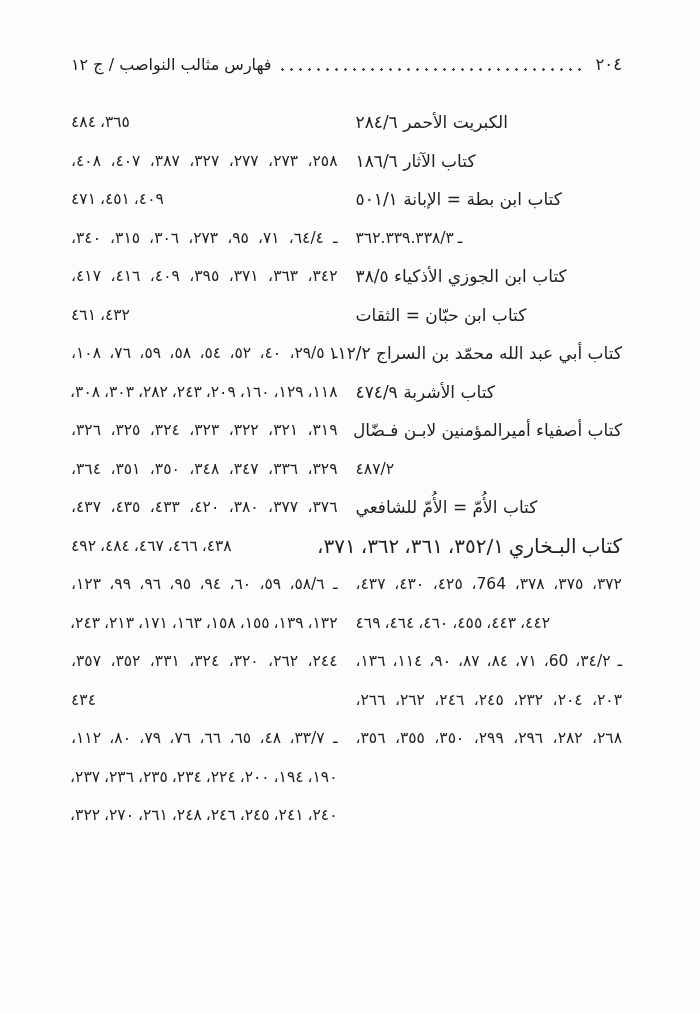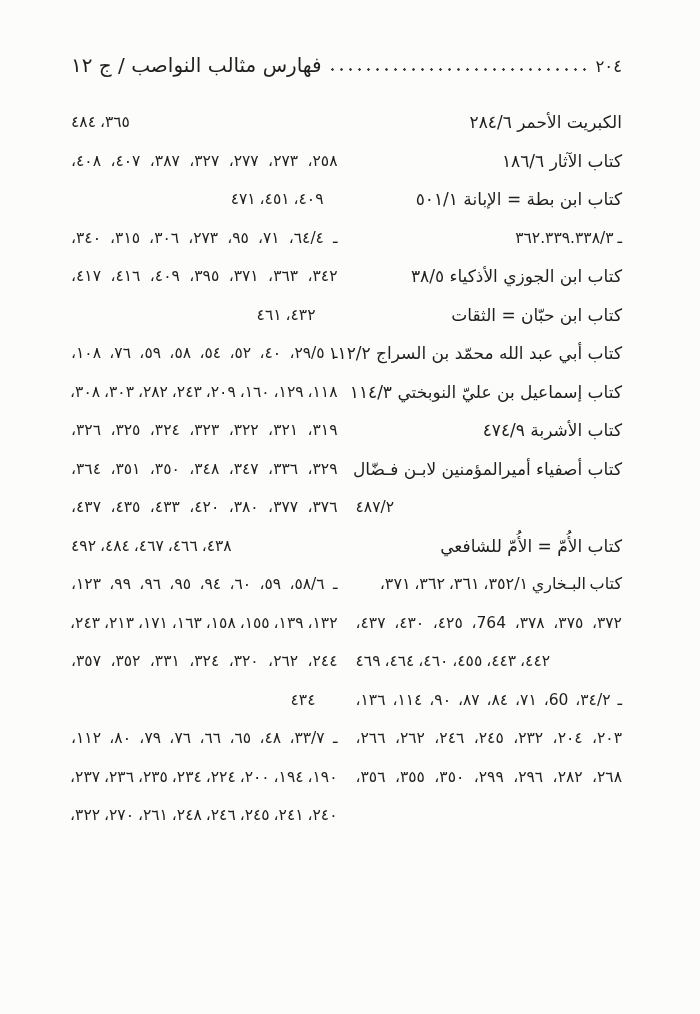--- a/index.html
+++ b/index.html
@@ -44,42 +44,42 @@
     flex:1;
     height:3px;
     align-self:flex-end;
     margin:0 9px 7px 9px;
     background-image:radial-gradient(circle at 1.5px 1.5px, var(--dots) 1.05px, transparent 1.5px);
     background-size:9px 3px;
     background-repeat:repeat-x;
     background-position:left bottom;
   }
   .running-title{
-    font-size:20px;
+    font-size:16px;
     white-space:nowrap;
   }
   
   .cols{
     margin-top:25px;
     display:flex;
     gap:18px;
   }
   .col{
     flex:1;
     min-width:0;
   }
   .row{
     height:38.5px;
     line-height:38.5px;
     white-space:nowrap;
-    text-align:right;
+    text-align:left;
   }
   .t{ font-size:17px; }                                     
   .n{ font-size:15.5px; letter-spacing:-0.3px; word-spacing:-1px; } 
-  .m{ font-size:16px;   letter-spacing:-0.3px; word-spacing:-1.5px;margin-left:44px;} 
+  .m{ font-size:20px;   letter-spacing:-0.3px; word-spacing:-1.5px;margin-left:44px;} 
   .j{ text-align:justify; text-align-last:justify; }        
   .c{ text-align:left; }                                  
   .i1{ padding-right:14px; }                                
   .i2{ padding-right:22px; }                                
 </style>
 </head>
 <body>
 
 <div class="page">
   <div class="content">
@@ -93,21 +93,20 @@
     <div class="cols">
 
       <div class="col">
         <div class="row t">الكبريت الأحمر ٢٨٤/٦</div>
         <div class="row t">كتاب الآثار ١٨٦/٦</div>
         <div class="row t">كتاب ابن بطة = الإبانة ٥٠١/١</div>
         <div class="row n">ـ ٣٦٢.٣٣٩.٣٣٨/٣</div>
         <div class="row t">كتاب ابن الجوزي الأذكياء ٣٨/٥</div>
         <div class="row t">كتاب ابن حبّان = الثقات</div>
         <div class="row t">كتاب أبي عبد الله محمّد بن السراج ١١٢/٢</div>
-        <div class="row t">كتاب إسماعيل بن عليّ النوبختي ١١٤/٣</div>
         <div class="row t">كتاب الأشربة ٤٧٤/٩</div>
         <div class="row t j">كتاب أصفياء أميرالمؤمنين لابـن فـضّال</div>
         <div class="row n c">٤٨٧/٢</div>
         <div class="row t">كتاب الأُمّ = الأُمّ للشافعي</div>
         <div class="row m j">كتاب البـخاري ٣٥٢/١، ٣٦١، ٣٦٢، ٣٧١،</div>
         <div class="row n j">٣٧٢، ٣٧٥، ٣٧٨، 764، ٤٢٥، ٤٣٠، ٤٣٧،</div>
         <div class="row n c">٤٤٢، ٤٤٣، ٤٥٥، ٤٦٠، ٤٦٤، ٤٦٩</div>
         <div class="row n j">ـ ٣٤/٢، 60، ٧١، ٨٤، ٨٧، ٩٠، ١١٤، ١٣٦،</div>
         <div class="row n j">٢٠٣، ٢٠٤، ٢٣٢، ٢٤٥، ٢٤٦، ٢٦٢، ٢٦٦،</div>
         <div class="row n j">٢٦٨، ٢٨٢، ٢٩٦، ٢٩٩، ٣٥٠، ٣٥٥، ٣٥٦،</div>

